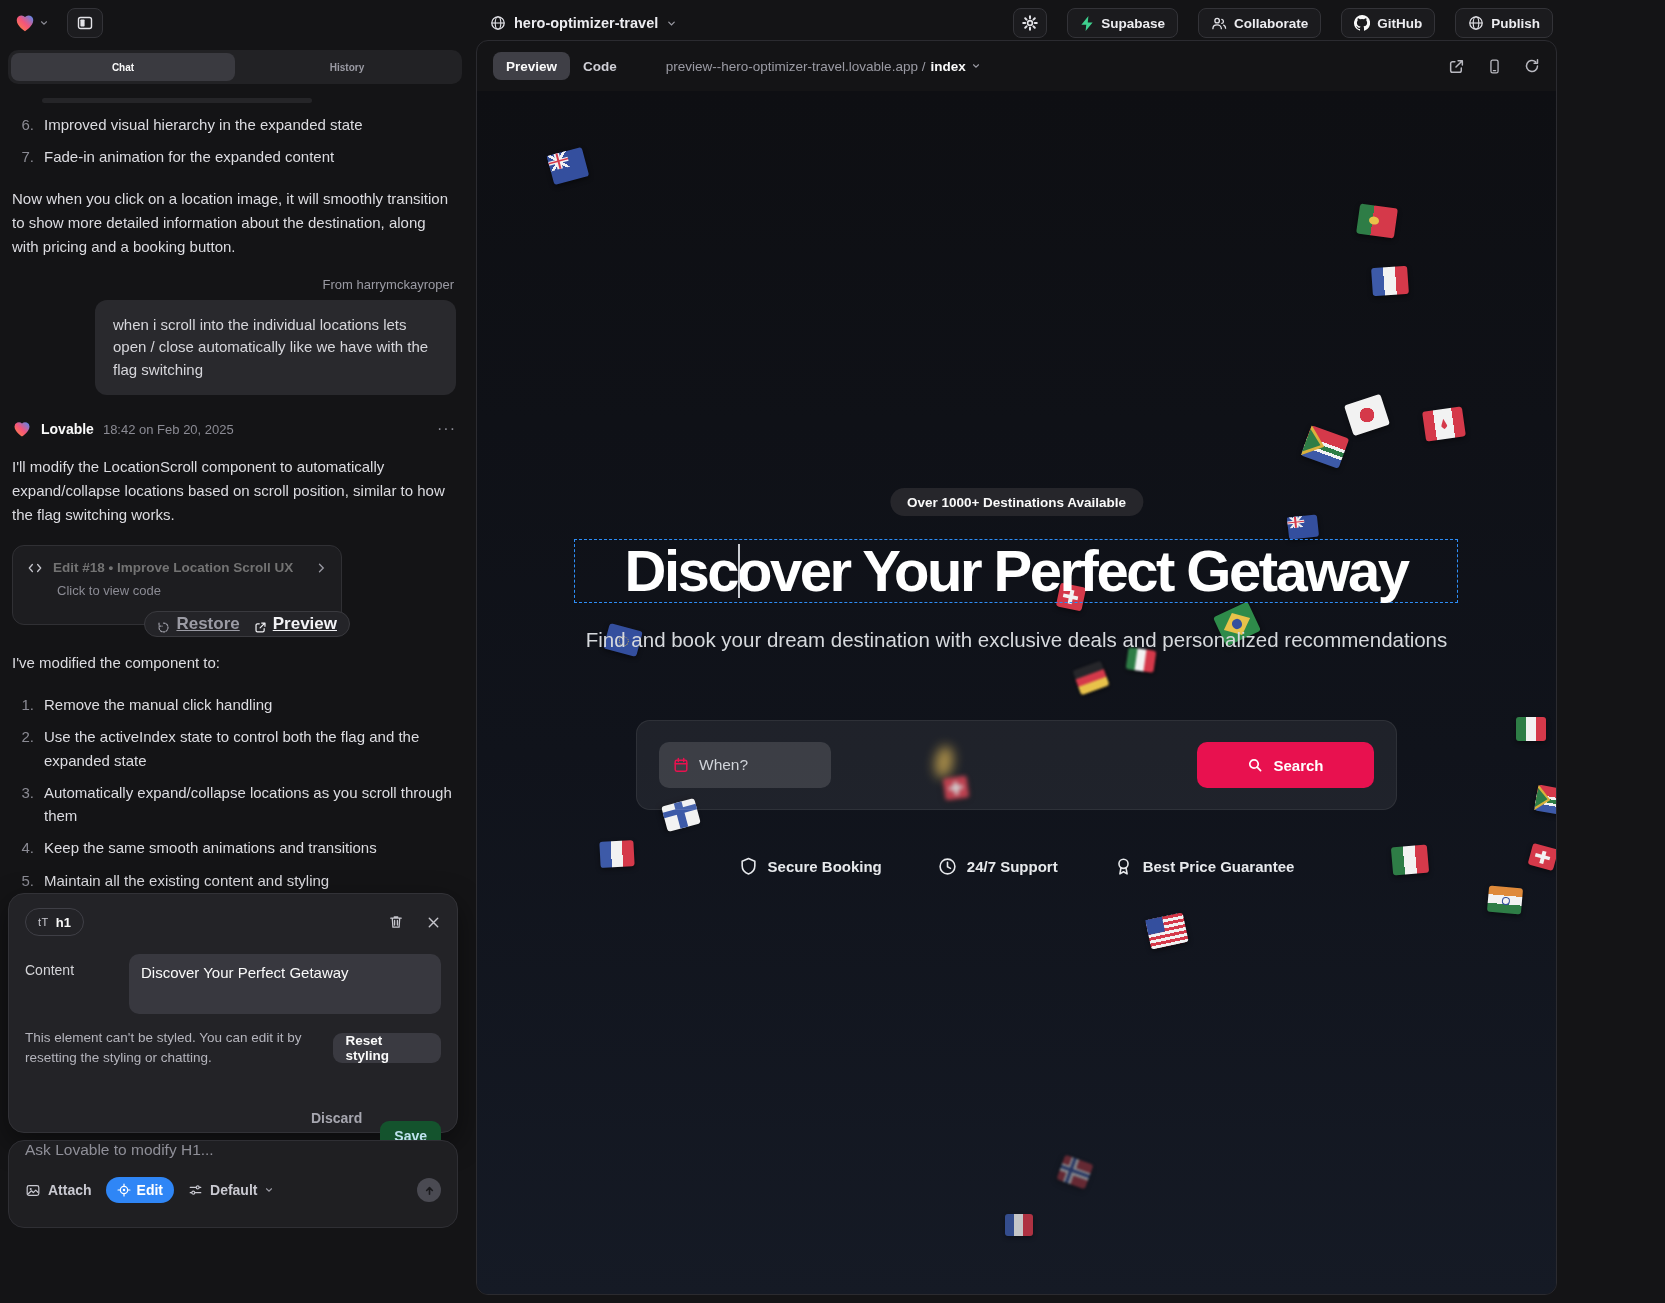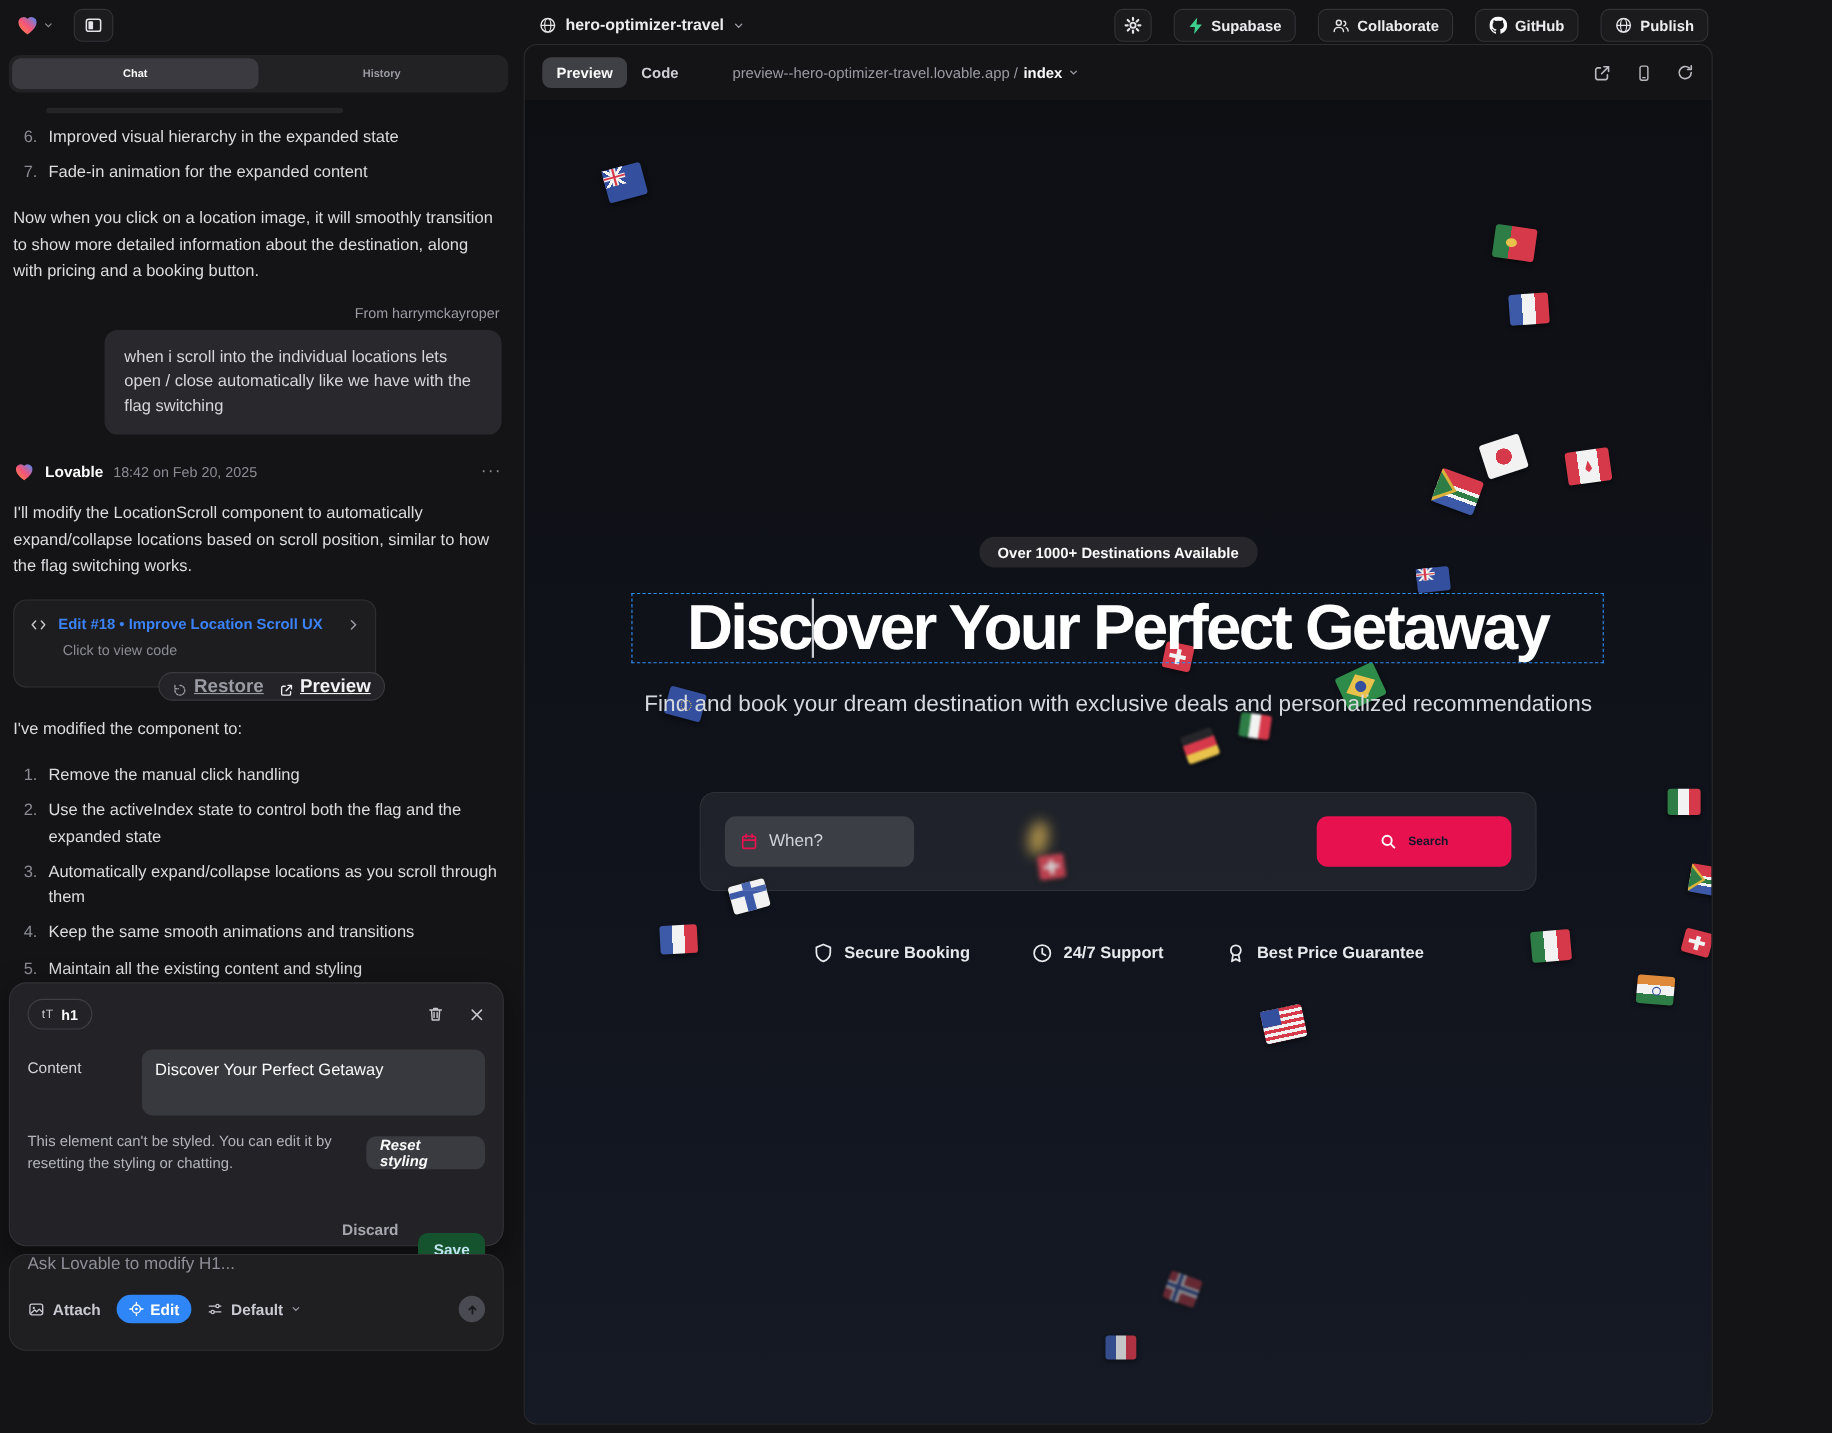--- a/index.html
+++ b/index.html
@@ -31,40 +31,40 @@
   .olist-text { color:#dcdce1; }
   .chat-para { font-size:15px; line-height:1.6; color:#dcdce1; margin-bottom:18px; padding-right:6px; }
   .from-label { text-align:right; font-size:13px; color:#9b9ba4; margin:6px 2px 8px 0; }
   .user-bubble { margin-left:83px; background:#29292d; border-radius:12px; padding:14px 18px; font-size:15px; line-height:1.5; color:#d6d6db; margin-bottom:24px; }
   .assistant-head { display:flex; align-items:center; gap:9px; margin:4px 0 16px 0; }
   .assistant-name { font-size:14px; font-weight:700; color:#fafafa; }
   .assistant-time { font-size:13px; color:#8b8b94; }
   .assistant-menu { margin-left:auto; color:#8b8b94; font-size:16px; letter-spacing:1px; line-height:10px; }
   .edit-card { position:relative; width:330px; border:1px solid #303034; background:#1d1d20; border-radius:12px; padding:14px 14px 26px 14px; margin:4px 0 10px 0; }
   .edit-card-top { display:flex; align-items:center; gap:10px; }
-  .edit-card-title { font-size:13.5px; font-weight:600; color:#3b82f6; flex:1; }
+  .edit-card-title { font-size:13.5px; font-weight:600; color:#737373; flex:1; }
   .edit-card-sub { font-size:13px; color:#8b8b94; margin:8px 0 0 30px; }
   .restore-pill { position:absolute; right:-9px; bottom:-13px; height:26px; display:flex; align-items:center; gap:14px; padding:0 12px; background:#242428; border:1px solid #3a3a3f; border-radius:999px; }
   .pill-btn { display:flex; align-items:flex-end; gap:6px; font-size:17px; font-weight:600;text-decoration:underline; }
   .pill-btn.restore { color:#9b9ba4; }
   .pill-btn.preview { color:#f2f2f5; }
 
   
   .editor-card { position:absolute; left:8px; top:847px; width:450px; height:240px; background:#232327; border:1px solid #323237; border-radius:16px; box-shadow:0 10px 30px rgba(0,0,0,.45); padding:14px 16px; }
   .editor-head { display:flex; align-items:center; }
   .tag-pill { height:28px; display:flex; align-items:center; gap:7px; padding:0 12px; border:1px solid #3f3f46; border-radius:999px; }
   .tag-pill .tt { font-size:11px; color:#c8c8cf; letter-spacing:0.5px; }
   .tag-pill .tag { font-size:13px; color:#fafafa; font-weight:600; }
   .editor-head-icons { margin-left:auto; display:flex; align-items:center; gap:22px; color:#c6c6cd; }
   .content-row { display:flex; margin-top:18px; }
   .content-label { width:104px; font-size:14px; color:#d4d4d8; padding-top:8px; }
   .content-input { flex:1; height:60px; background:#38383f; border:none; border-radius:10px; color:#fafafa; font-size:15px; font-family:"Liberation Sans",sans-serif; padding:10px 12px; resize:none; outline:none; }
   .note-row { display:flex; align-items:center; margin-top:14px; gap:10px; }
   .note-text { font-size:13.5px; line-height:1.5; color:#b4b4bc; width:300px; }
-  .reset-btn { margin-left:auto; height:30px; padding:0 12px; background:#3a3a41; border-radius:9px; font-size:13.5px; font-weight:600; color:#fafafa; display:flex; align-items:center;font-style:italic; }
+  .reset-btn { margin-left:auto; height:30px; padding:0 12px; background:#3a3a41; border-radius:9px; font-size:13.5px; font-weight:600; color:#fafafa; display:flex; align-items:center; }
   .editor-foot { display:flex; justify-content:flex-end; align-items:center; gap:18px; margin-top:16px; }
   .discard-btn { font-size:14px; font-weight:600; color:#a6a6af; }
   .save-btn { height:30px; padding:0 14px; border-radius:9px; background:#14532d; color:#bfe3ef; font-size:14px; font-weight:600; display:flex; align-items:center;margin-top:36px; }
 
   
   .composer { position:absolute; left:8px; top:1094px; width:450px; height:88px; background:#1f1f22; border:1px solid #2f2f34; border-radius:16px; padding:0 16px 12px 16px; }
   .composer-input { width:100%; background:transparent; border:none; outline:none; color:#e4e4e9; font-size:15.5px; font-family:"Liberation Sans",sans-serif; }
   .composer-input::placeholder { color:#8f8f98; }
   .composer-row { display:flex; align-items:center; gap:14px; margin-top:18px; }
   .composer-btn { display:flex; align-items:center; gap:7px; font-size:14px; font-weight:600; color:#c9c9d1; }
@@ -125,21 +125,21 @@
   .headline-box { position:absolute; left:97px; top:448px; width:884px; height:64px; border:1px dashed #2e8ef7; display:flex; align-items:center; justify-content:center; }
   .headline { font-size:58px; font-weight:800; letter-spacing:-2.5px; color:#ffffff; white-space:nowrap; line-height:1; }
   .headline-caret { position:absolute; left:163px; top:4px; width:1.5px; height:54px; background:#c9ccd2; }
   .hero-subtitle { position:absolute; left:0; top:537px; width:100%; text-align:center; font-size:20.5px; color:#d6d9dd; }
   .search-card { position:absolute; left:159px; top:629px; width:761px; height:90px; background:rgba(255,255,255,0.065); border:1px solid rgba(255,255,255,0.07); border-radius:14px; display:flex; align-items:center; gap:14px; padding:0 22px; }
   .search-field { height:46px; background:rgba(255,255,255,0.13); border-radius:10px; display:flex; align-items:center; gap:10px; padding:0 14px; }
   .search-field input { background:transparent; border:none; outline:none; font-size:15.5px; color:#e8eaed; width:100%; font-family:"Liberation Sans",sans-serif; }
   .search-field input::placeholder { color:#cfd3d9; }
   .field-where { width:346px; }
   .field-when { width:172px; }
-  .search-btn { margin-left:auto; width:177px; height:46px; border-radius:10px; background:#e8114f; display:flex; align-items:center; justify-content:center; gap:10px; color:#0f172a; font-size:11px; font-weight:700; }
+  .search-btn { margin-left:auto; width:177px; height:46px; border-radius:10px; background:#e8114f; display:flex; align-items:center; justify-content:center; gap:10px; color:#ffffff; font-size:15px; font-weight:700; }
   .features-row { position:absolute; left:0; top:766px; width:100%; display:flex; justify-content:center; gap:56px; }
   .feature { display:flex; align-items:center; gap:10px; font-size:15px; font-weight:700; color:#e7e9ec; }
 </style>
 </head>
 <body>
 
 <div class="app-header">
   <div class="hdr-left">
     <div class="logo-wrap">
       <span>

